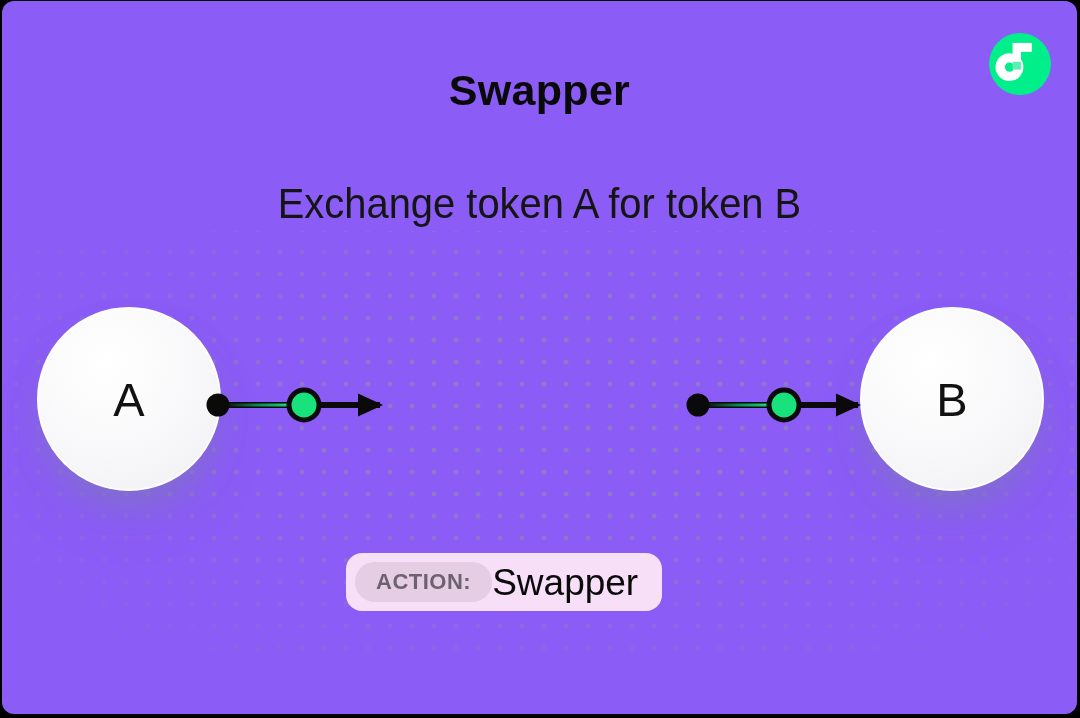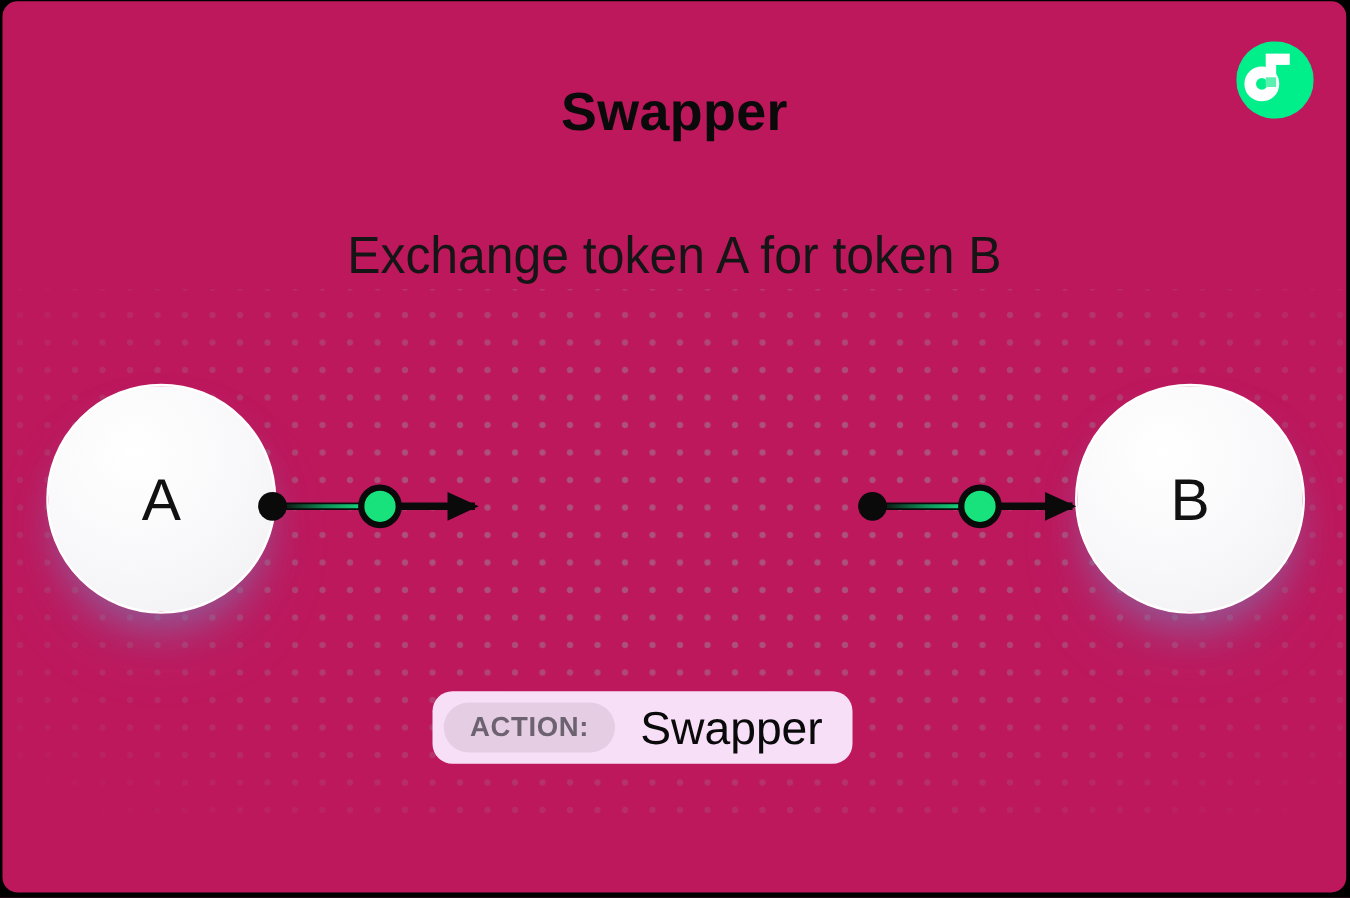--- a/index.html
+++ b/index.html
@@ -11,21 +11,21 @@
   .stage {
     position: relative;
     width: 1080px;
     height: 718px;
     background: #000;
     overflow: hidden;
   }
   .card {
     position: absolute;
     left: 2px; top: 1px; right: 3px; bottom: 4px;
-    background: #be185d;
+    background: #8b5cf6;
     border-radius: 12px;
     overflow: hidden;
     padding-left: 20px;
   }
   
   .dot-grid {
     position: absolute;
     left: 0; right: 0;
     top: 230px;
     height: 428px;
@@ -108,21 +108,20 @@
   .action-badge {
     position: absolute;
     left: 344px;
     top: 552px;
     height: 58px;
     border-radius: 16px;
     background: #F8DFF8;
     display: inline-flex;
     align-items: center;
     padding: 0 24px 0 9px;
-    gap: 20px;
   }
   .action-pill {
     background: #E5CDE3;
     border-radius: 999px;
     padding: 7px 21px;
     font-size: 22px;
     font-weight: bold;
     color: #6d6270;
     letter-spacing: 0.5px;
     line-height: 1.15;

